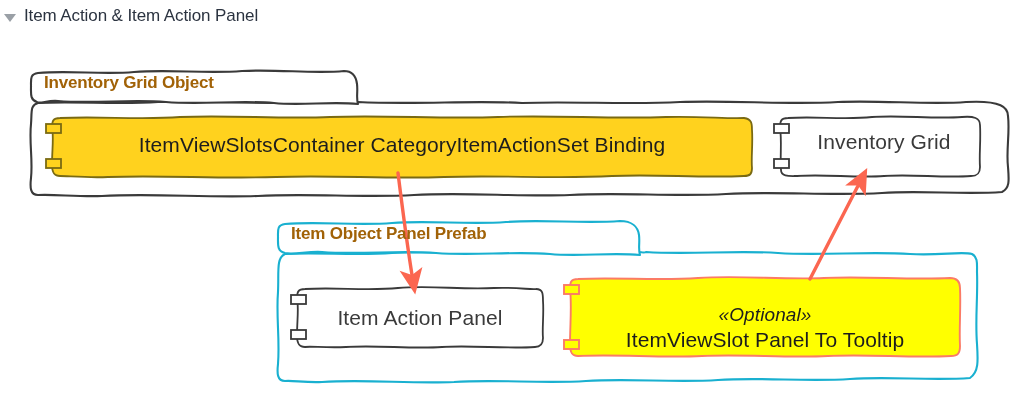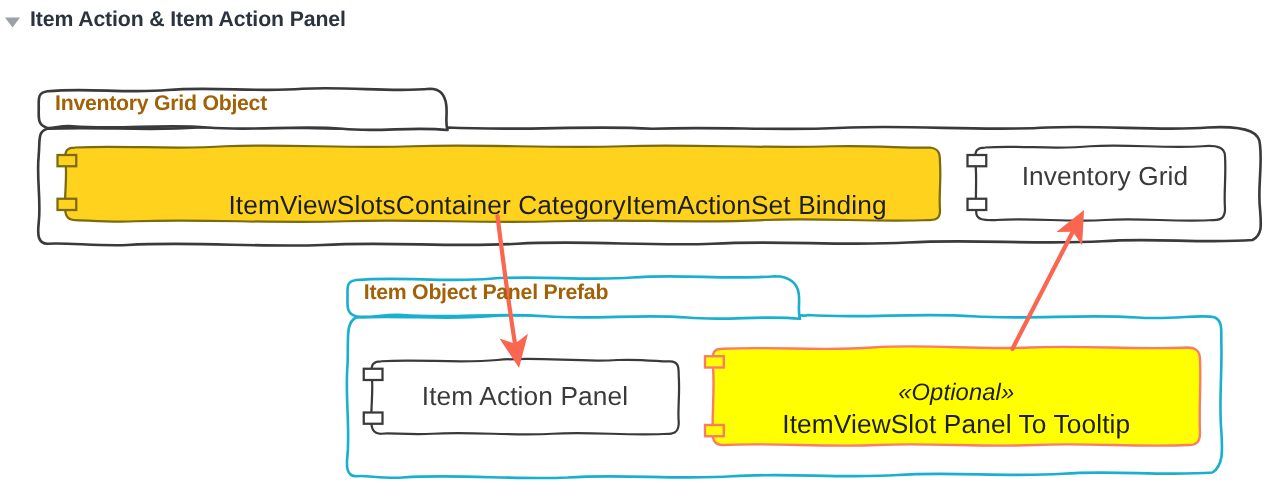--- a/index.html
+++ b/index.html
@@ -38,21 +38,21 @@
   .disclosure-tri {
     width: 0; height: 0;
     border-left: 6px solid transparent;
     border-right: 6px solid transparent;
     border-top: 8px solid #9aa0a6;
     margin-top: 3px;
     flex: 0 0 auto;
   }
   .page-heading-text {
     font-size: 17px;
-    font-weight: bold;
+    font-weight: normal;
     color: #2b3340;
     letter-spacing: -0.1px;
     white-space: nowrap;
   }
 
   
   .lbl {
     position: absolute;
     white-space: nowrap;
     pointer-events: none;
@@ -264,21 +264,21 @@
 
     <path fill="none" stroke="#FB6650" stroke-width="3.4" stroke-linecap="round" marker-end="url(#arrowhead)" d="M398,173 C 402,205 407,245 413,281"></path>
 
     <path fill="none" stroke="#FB6650" stroke-width="3.4" stroke-linecap="round" marker-end="url(#arrowhead)" d="M810,279 L861,180"></path>
   </svg>
 
   <div class="lbl container-title" style="left:44px; top:73px;">Inventory Grid Object</div>
 
   <div class="lbl container-title" style="left:291px; top:224px;">Item Object Panel Prefab</div>
 
-  <div class="node-text-block" style="left:52px; top:132px; width:700px; height:66px;margin-left:44px;">
+  <div class="node-text-block" style="left:52px; top:112px; width:700px; height:66px;">
     <span class="node-label dark">ItemViewSlotsContainer CategoryItemActionSet Binding</span>
   </div>
 
   <div class="node-text-block" style="left:780px; top:117px; width:208px; height:50px;">
     <span class="node-label">Inventory Grid</span>
   </div>
 
   <div class="node-text-block" style="left:297px; top:288px; width:246px; height:61px;">
     <span class="node-label">Item Action Panel</span>
   </div>

